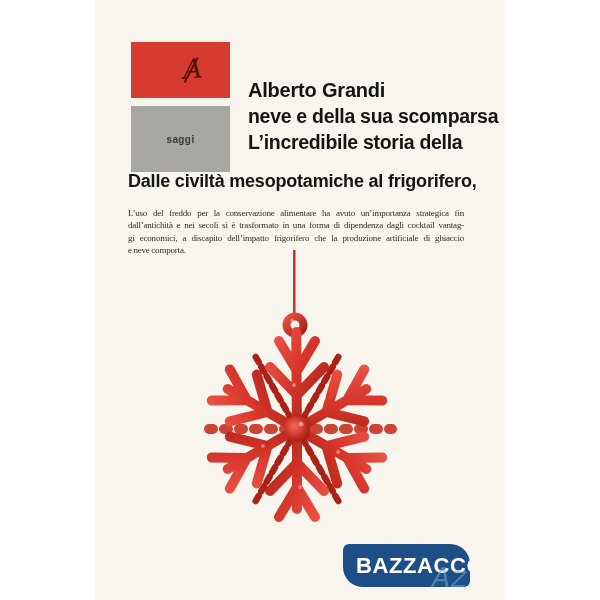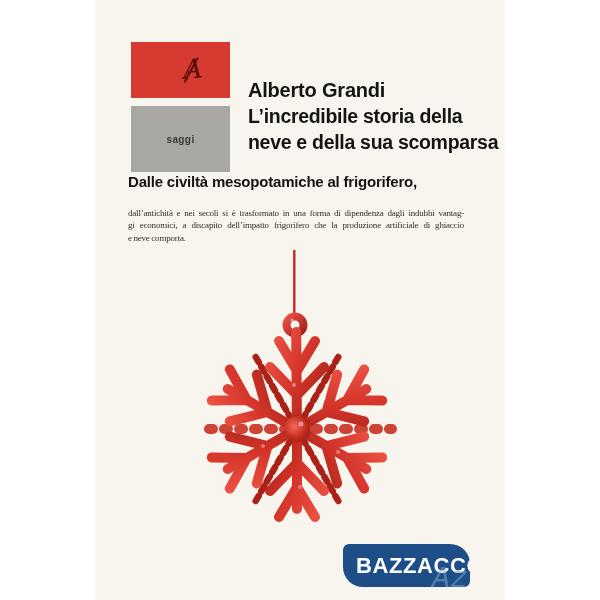--- a/index.html
+++ b/index.html
@@ -65,21 +65,21 @@
     position: absolute;
     left: 153px; top: 103px;
     font-size: 19.5px; font-weight: bold;
     line-height: 26px;
     letter-spacing: -0.3px;
     color: #161412;
   }
   .subtitle {
     position: absolute;
     left: 33px; top: 172px;
-    font-size: 15px; font-weight: bold;
+    font-size: 18px; font-weight: bold;
     line-height: 19.5px;
     letter-spacing: -0.2px;
     color: #161412;
   }
   .description {
     position: absolute;
     left: 33px; top: 207px;
     width: 336px;
     font-family: "Liberation Serif", serif;
     font-size: 9px;
@@ -144,30 +144,31 @@
     </span>
   </div>
 
   <div class="gray-box">
     <span class="series-label">saggi</span>
   </div>
 
   <div class="author">Alberto Grandi</div>
 
   <div class="title">
+    <div>neve e della sua scomparsa</div>
     <div>L’incredibile storia della</div>
-    <div>neve e della sua scomparsa</div>
   </div>
 
   <div class="subtitle">
     <div>Dalle civiltà mesopotamiche al frigorifero,</div>
   </div>
 
   <div class="description">
-    <div class="line">dall’antichità e nei secoli si è trasformato in una forma di dipendenza dagli indubbi vantag-</div>
+    <div class="line">L’uso del freddo per la conservazione alimentare ha avuto un’importanza strategica fin</div>
+    <div class="line">dall’antichità e nei secoli si è trasformato in una forma di dipendenza dagli cocktail vantag-</div>
     <div class="line">gi economici, a discapito dell’impatto frigorifero che la produzione artificiale di ghiaccio</div>
     <div class="line last">e neve comporta.</div>
   </div>
 
   <svg class="ornament-svg" viewBox="0 0 410 600">
     <defs>
       <linearGradient id="armGrad" x1="0" y1="0" x2="1" y2="1">
         <stop offset="0" stop-color="#ee5547"></stop>
         <stop offset="0.45" stop-color="#d5352a"></stop>
         <stop offset="1" stop-color="#9a1c13"></stop>

